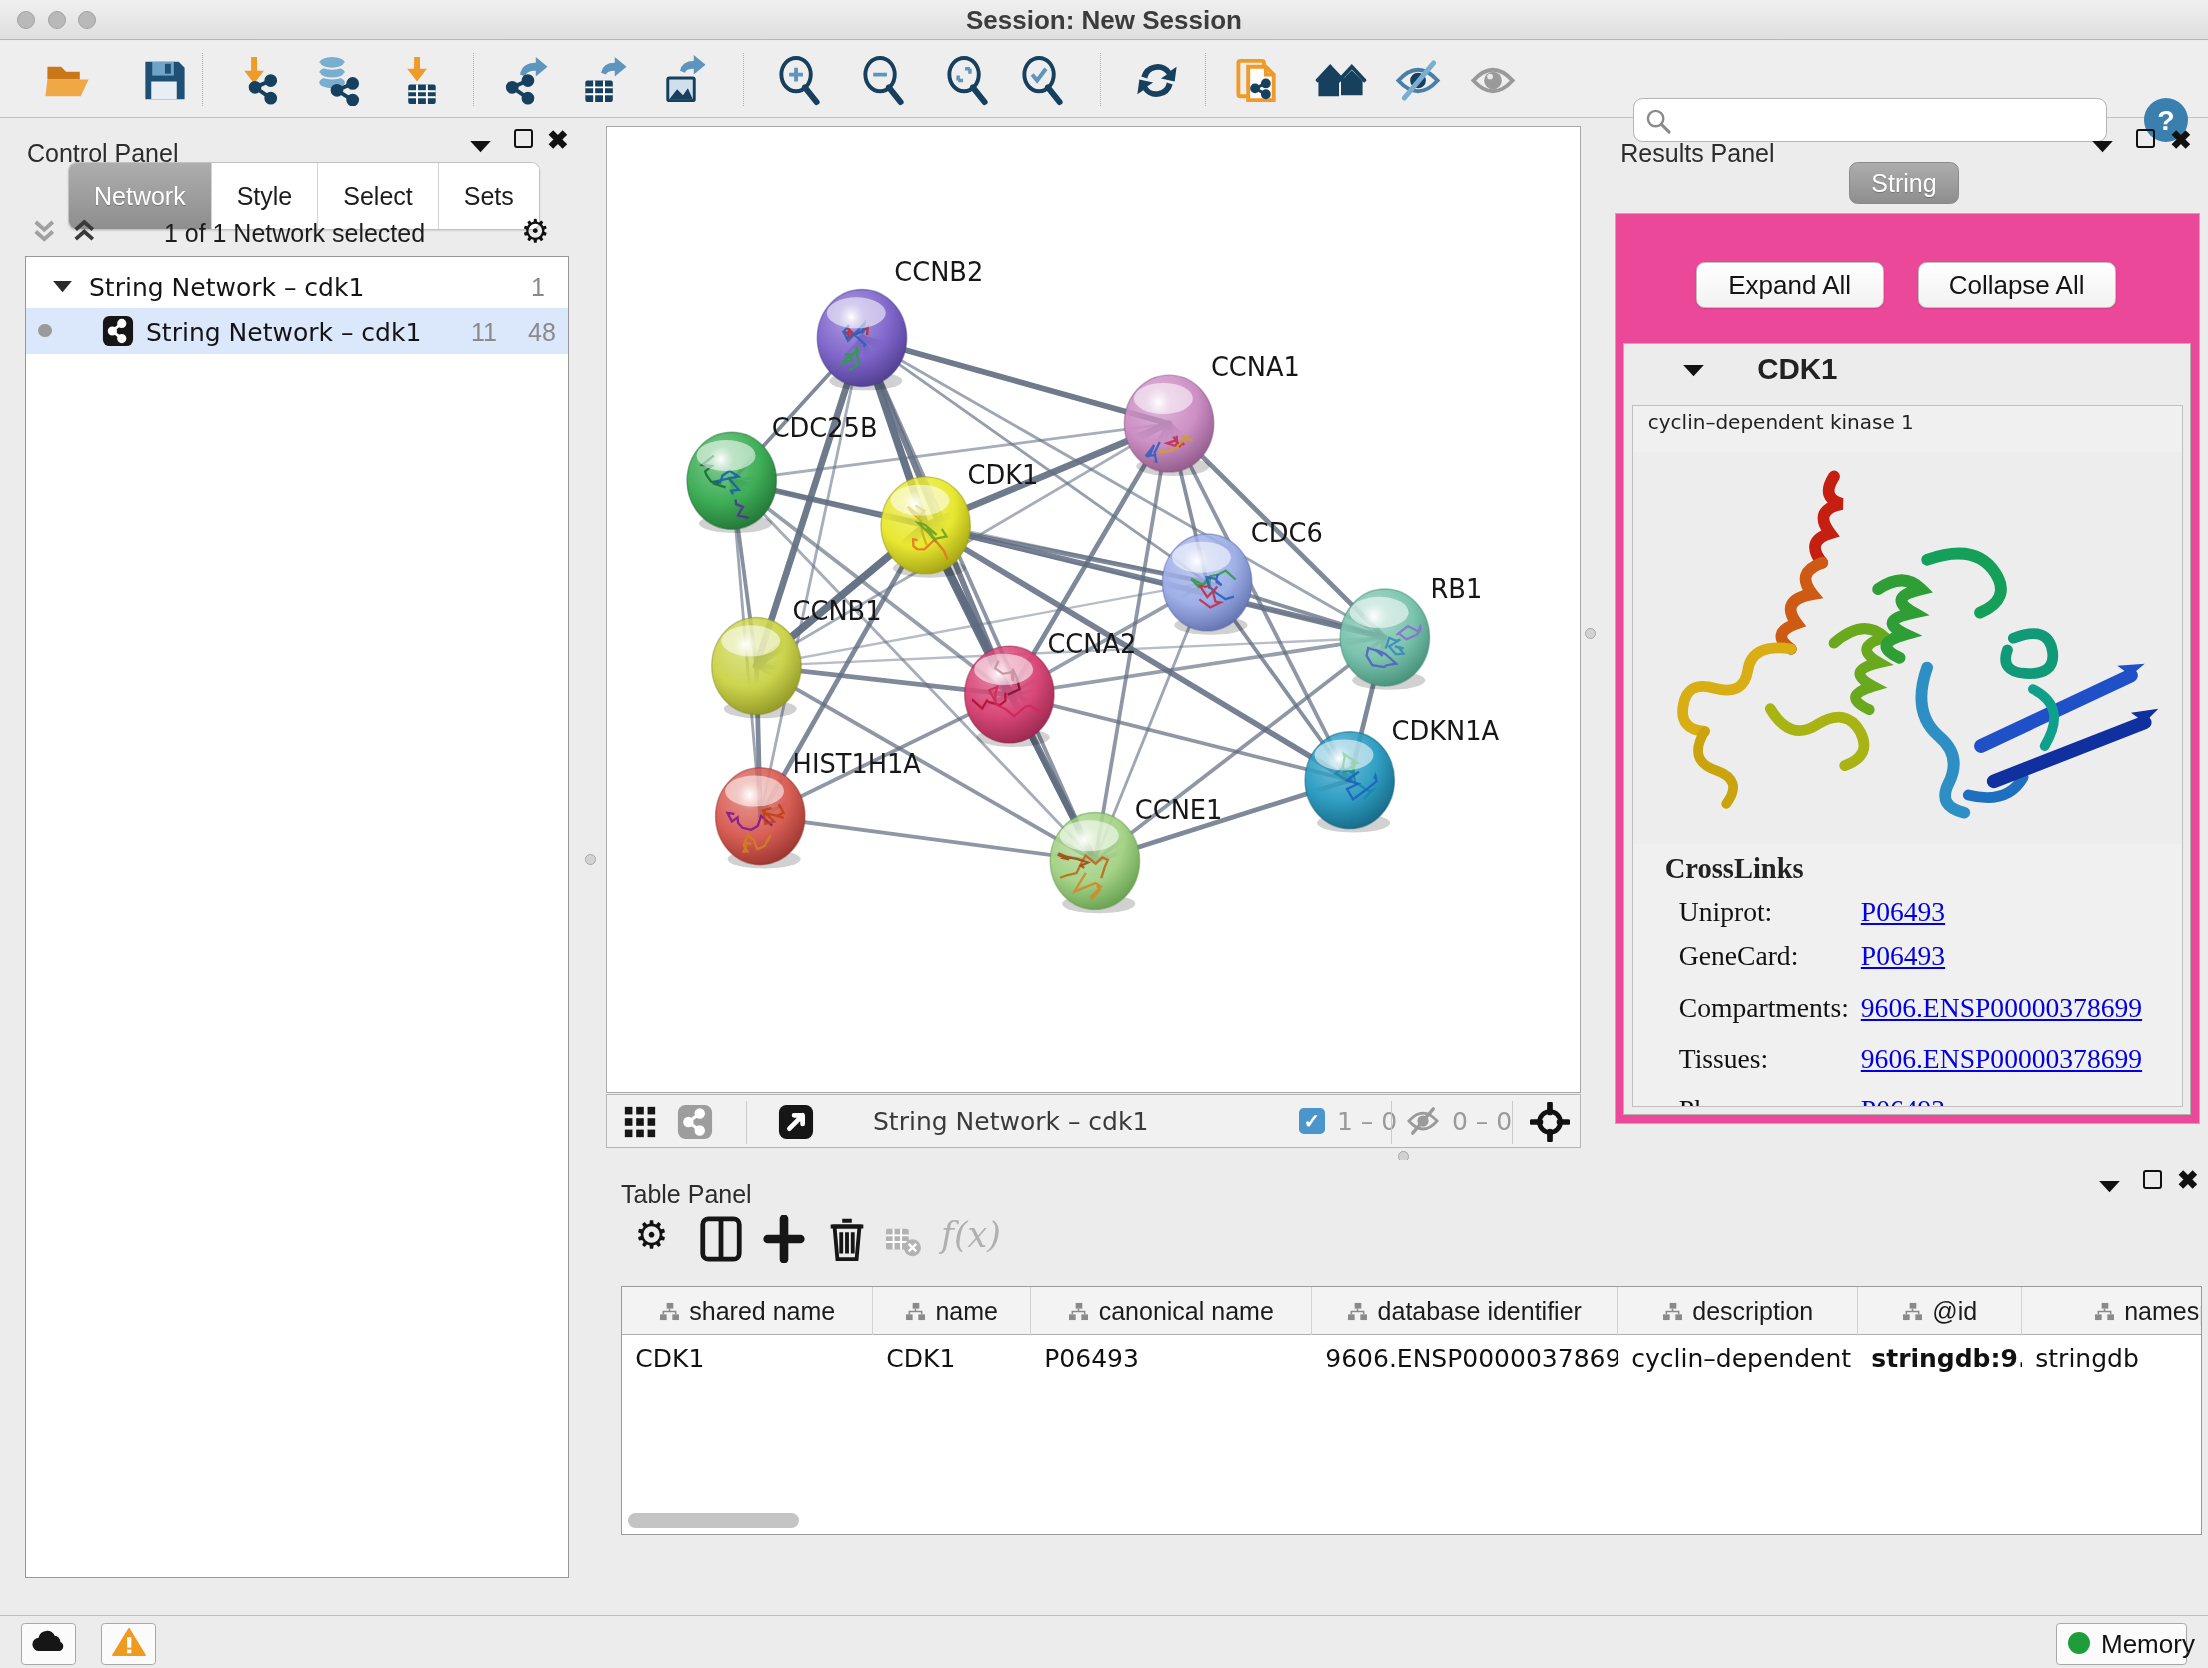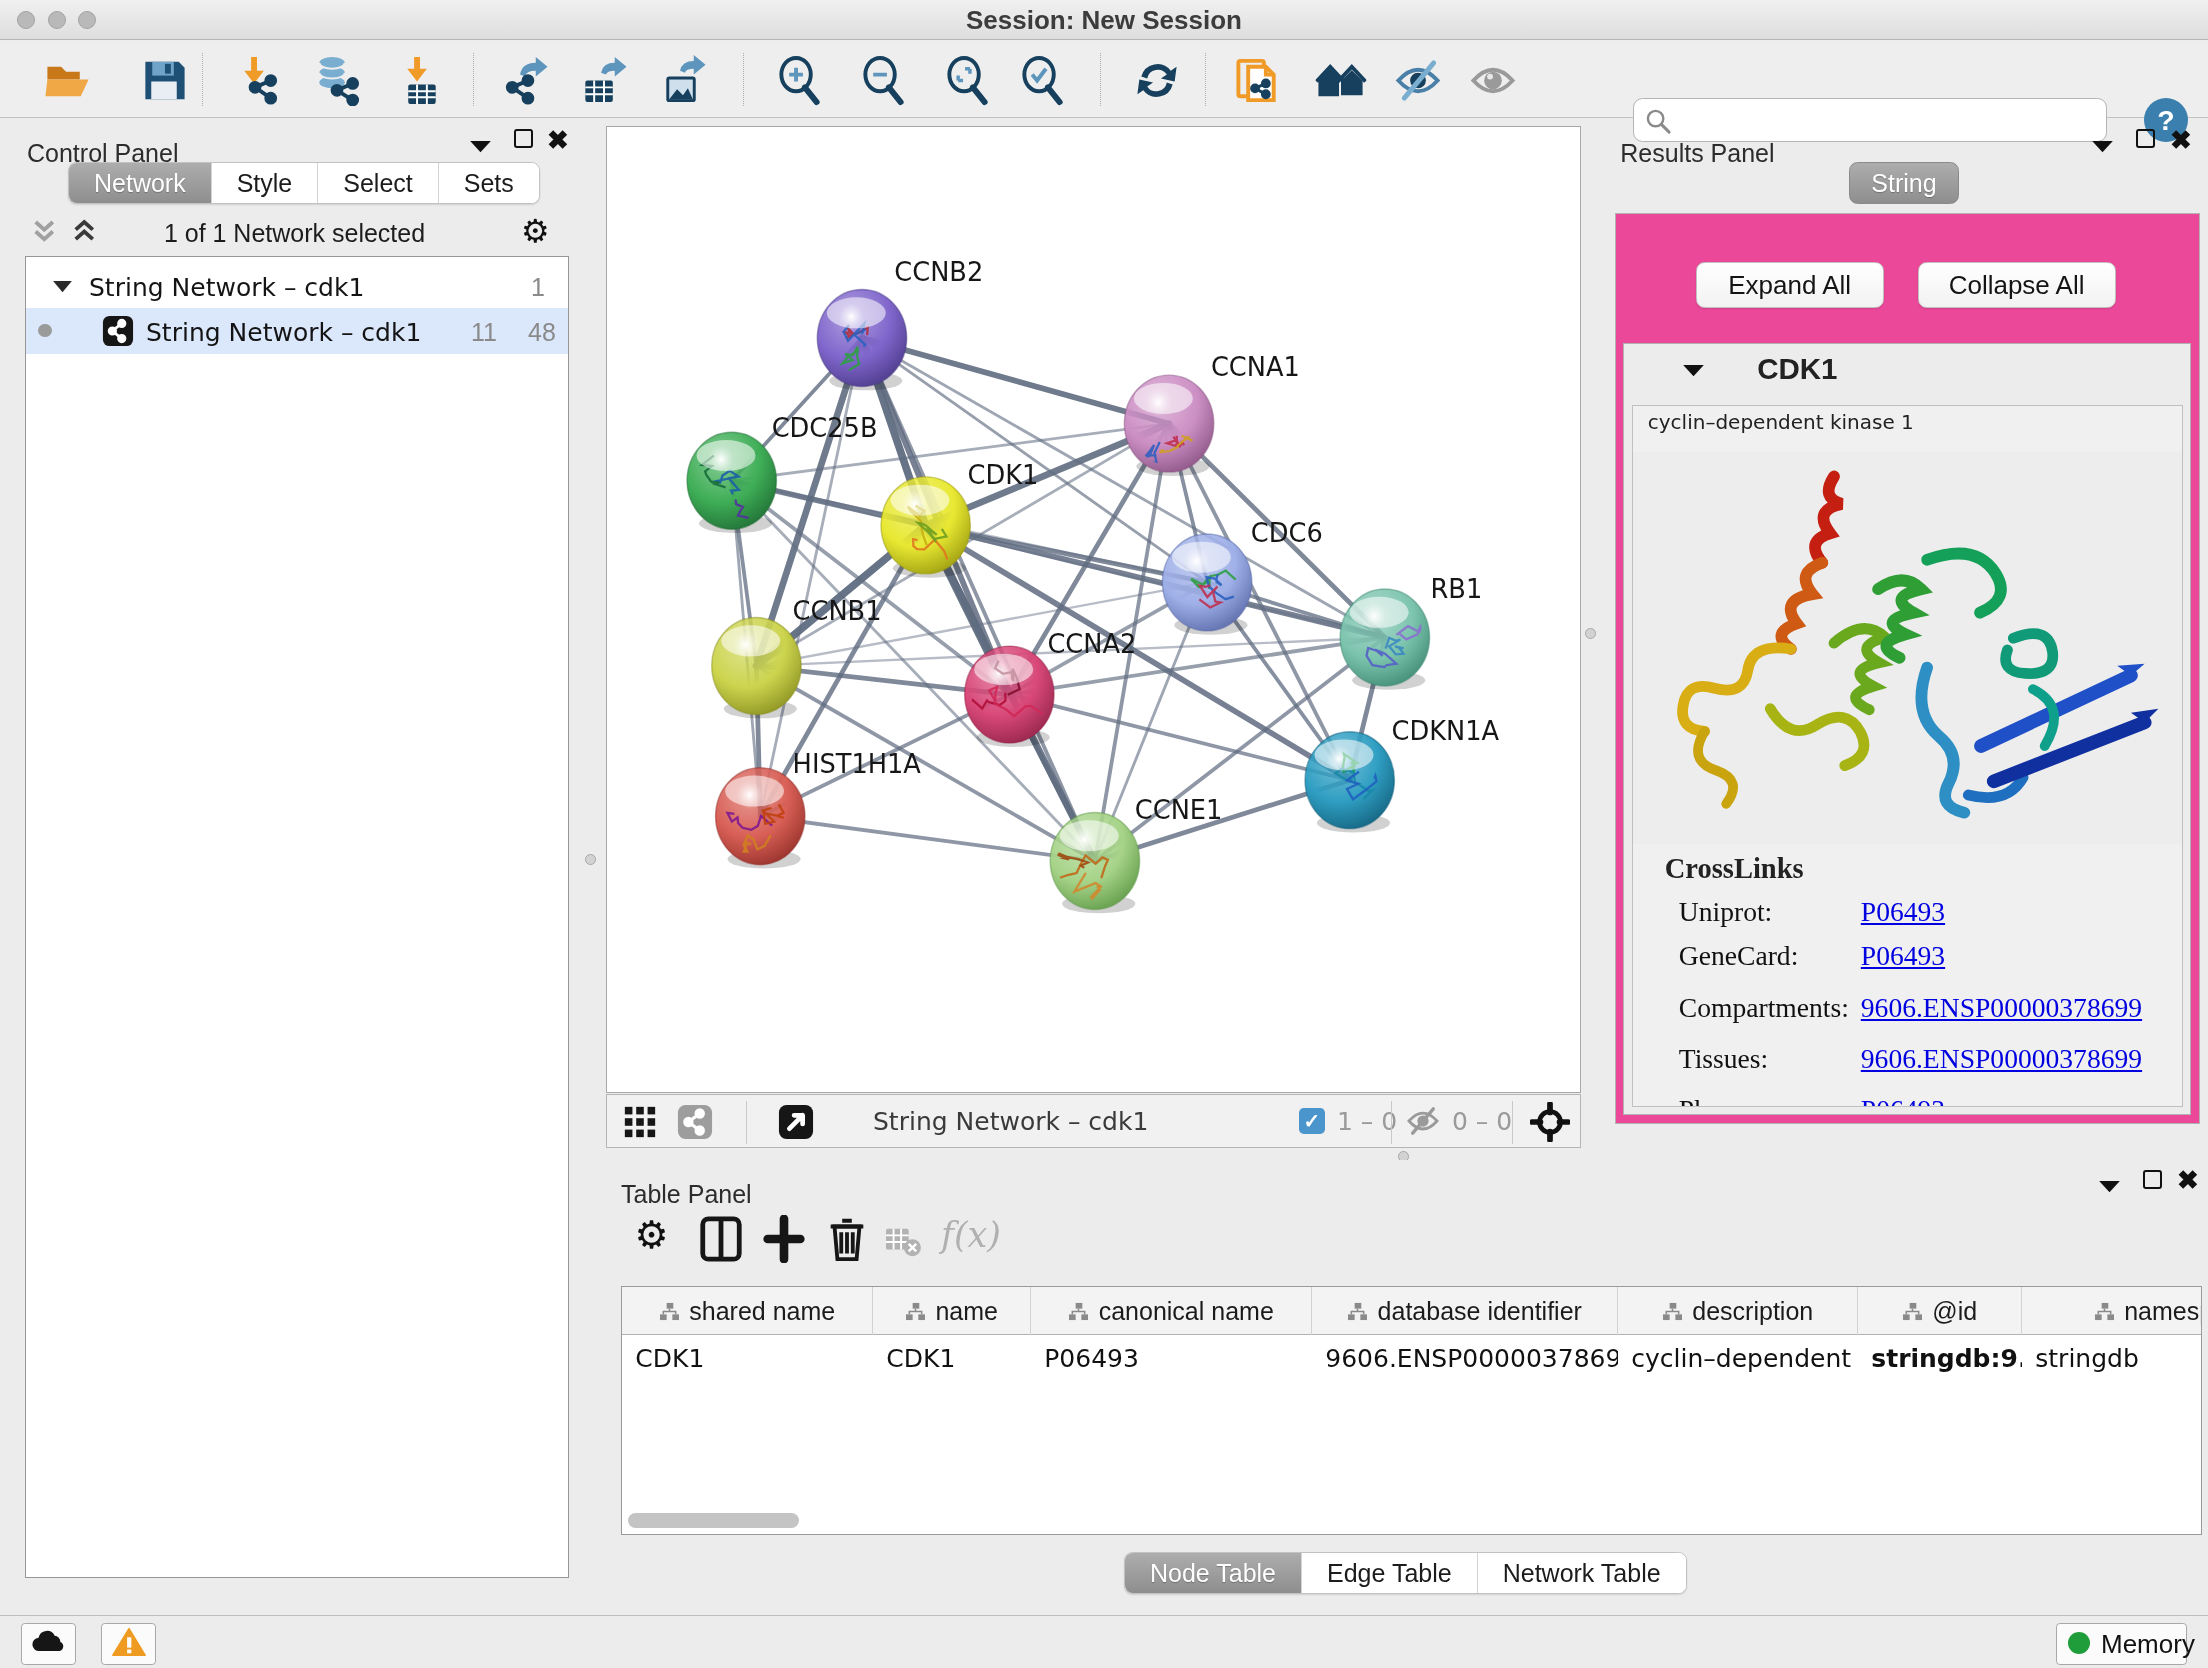--- a/index.html
+++ b/index.html
@@ -21,21 +21,21 @@
   .searchbox input { position:absolute; left:46px; top:3.8px; width:418px; height:34px; border:0; outline:none; font-size:24px; background:transparent; font-family:"Liberation Sans",sans-serif;}
   .helpbtn { left:2144px; top:57px; width:44px; height:44px; border-radius:50%; background:#3a7fae; color:#fff; font-weight:bold; font-size:28.5px; text-align:center; line-height:44px; }
 
   
   .panel-title { font-size:25px; color:#2c2c2c;margin-top:10px; }
   .float-ico { width:19px; height:19px; border:2.9px solid #111; border-radius:2.9px; }
   .x-ico { font-size:26px; font-weight:bold; color:#111; line-height:25px; }
 
   
   .seg { display:flex; background:#ffffff; border:1px solid #c2c2c2; border-radius:8.6px; overflow:hidden; box-shadow:0 1px 1.9px rgba(0,0,0,.12); }
-  .seg .tab { font-size:25px; line-height:40px; padding:0 25px; color:#1c1c1c; border-right:1px solid #d4d4d4; background:#fff; white-space:nowrap; }
+  .seg .tab { font-size:25px; line-height:40px; padding:13px 25px; color:#1c1c1c; border-right:1px solid #d4d4d4; background:#fff; white-space:nowrap; }
   .seg .tab:last-child { border-right:none; }
   .seg .tab.sel { background:linear-gradient(#adadad,#8e8e8e); color:#ffffff; text-shadow:0 1px 1px rgba(0,0,0,.25); }
 
   
   .control-panel { left:0; top:118px; width:588px; height:1497px; background:#ececec; }
   .cp-list { left:25px; top:138px; width:544px; height:1322px; background:#ffffff; border:1px solid #979797; }
   .tree-row { position:absolute; left:0; width:100%; height:44px; }
   .tree-row .lbl { position:absolute; font-size:25px; color:#141414; top:8.6px; }
   .tree-row .num { position:absolute; font-size:25px; color:#8a8a8a; top:8.6px; }
   .row-sel { background:#dbe7fb; }
@@ -805,25 +805,20 @@
         <div class="td netfont" style="width: 306px;">9606.ENSP00000378699</div>
         <div class="td netfont" style="width: 240px;">cyclin–dependent ...</div>
         <div class="td netfont" style="width: 164px; font-weight: bold;">stringdb:9...</div>
         <div class="td netfont" style="width: 304px;">stringdb</div>
       </div>
     <div class="hscroll">
         <div class="hthumb"></div>
       </div>
   </div>
 
-  <div class="abs seg" style="left:518px;top:392px" id="tbl-tabs">
-      <span class="tab sel">Node Table</span>
-      <span class="tab">Edge Table</span>
-      <span class="tab">Network Table</span>
-    </div>
 </div>
 
 <div class="abs statusbar">
   <div class="sbtn" style="left:21px;width:55px">
     <svg width="38" height="27" viewBox="0 0 40 28" style="margin:4.8px 0 0 7.6px">
       <path d="M10 24 a7 7 0 0 1 -1 -14 a9 9 0 0 1 17 -2 a6.5 6.5 0 0 1 6 6.5 a5 5 0 0 1 -1 9.5z" fill="#161616"></path>
     </svg>
   </div>
   <div class="sbtn" style="left:101px;width:55px">
     <svg width="36" height="30" viewBox="0 0 38 32" style="margin:2.9px 0 0 8.6px">

